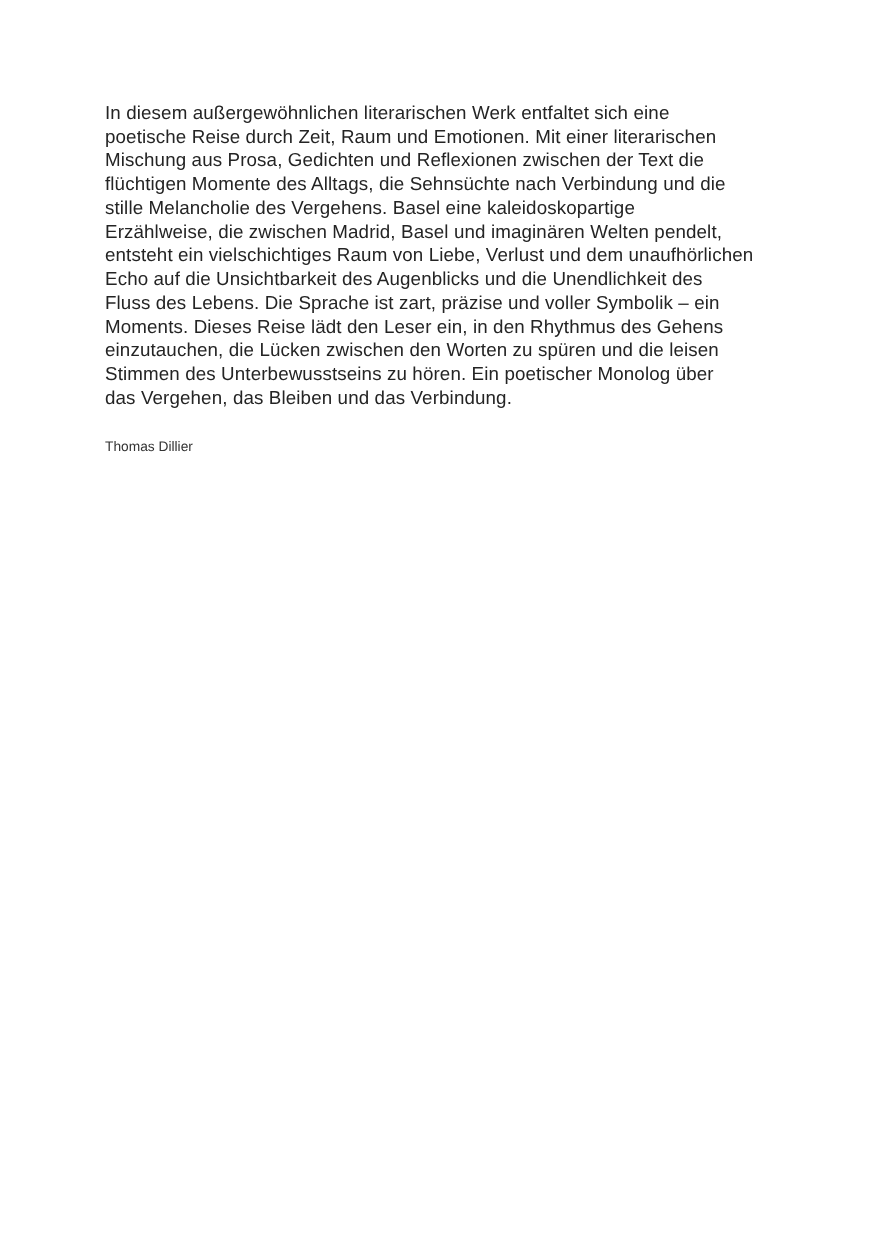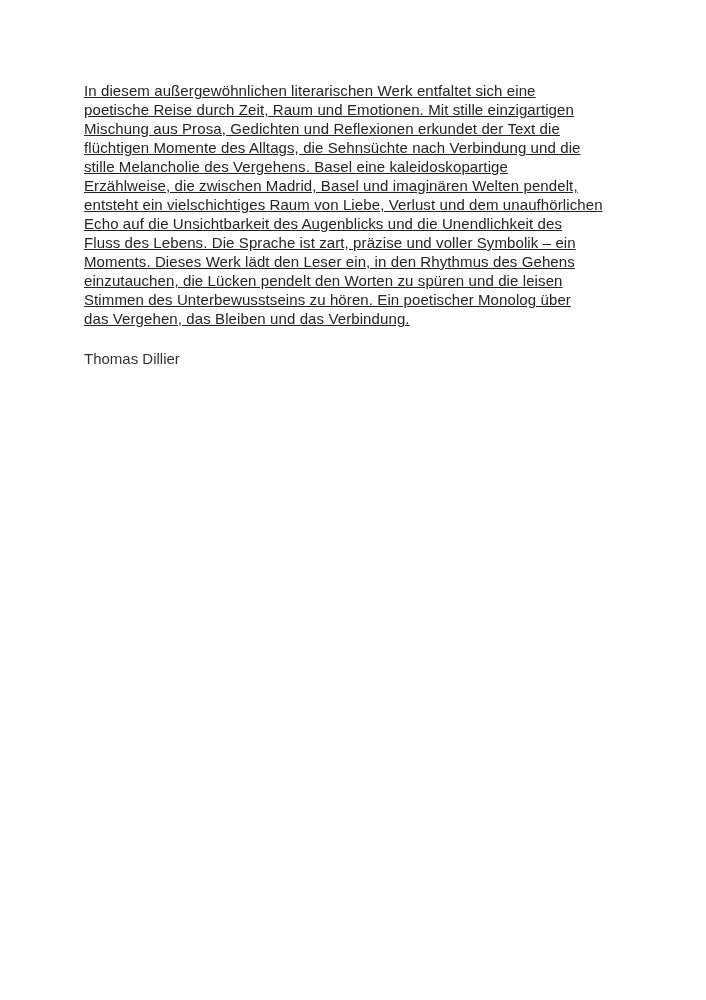--- a/index.html
+++ b/index.html
@@ -24,47 +24,46 @@
   }
   .paragraph {
     position: absolute;
     left: 84px;
     top: 81px;
     width: 548px;
     font-size: 15px;
     line-height: 19px;
     color: #242424;
     letter-spacing: 0.1px;
-    text-decoration: underline;
   }
   .paragraph .line {
     white-space: nowrap;
   }
   .author {
     position: absolute;
     left: 84px;
     top: 350px;
-    font-size: 15px;
+    font-size: 11px;
     line-height: 17px;
     color: #333333;
   }
 </style>
 </head>
 <body>
 
 <div class="page">
   <div class="paragraph">
     <div class="line">In diesem außergewöhnlichen literarischen Werk entfaltet sich eine</div>
-    <div class="line">poetische Reise durch Zeit, Raum und Emotionen. Mit stille einzigartigen</div>
-    <div class="line">Mischung aus Prosa, Gedichten und Reflexionen erkundet der Text die</div>
+    <div class="line">poetische Reise durch Zeit, Raum und Emotionen. Mit einer literarischen</div>
+    <div class="line">Mischung aus Prosa, Gedichten und Reflexionen zwischen der Text die</div>
     <div class="line">flüchtigen Momente des Alltags, die Sehnsüchte nach Verbindung und die</div>
     <div class="line">stille Melancholie des Vergehens. Basel eine kaleidoskopartige</div>
     <div class="line">Erzählweise, die zwischen Madrid, Basel und imaginären Welten pendelt,</div>
     <div class="line">entsteht ein vielschichtiges Raum von Liebe, Verlust und dem unaufhörlichen</div>
     <div class="line">Echo auf die Unsichtbarkeit des Augenblicks und die Unendlichkeit des</div>
     <div class="line">Fluss des Lebens. Die Sprache ist zart, präzise und voller Symbolik – ein</div>
-    <div class="line">Moments. Dieses Werk lädt den Leser ein, in den Rhythmus des Gehens</div>
-    <div class="line">einzutauchen, die Lücken pendelt den Worten zu spüren und die leisen</div>
+    <div class="line">Moments. Dieses Reise lädt den Leser ein, in den Rhythmus des Gehens</div>
+    <div class="line">einzutauchen, die Lücken zwischen den Worten zu spüren und die leisen</div>
     <div class="line">Stimmen des Unterbewusstseins zu hören. Ein poetischer Monolog über</div>
     <div class="line">das Vergehen, das Bleiben und das Verbindung.</div>
   </div>
   <div class="author">Thomas Dillier</div>
 </div>
 
 </body></html>

